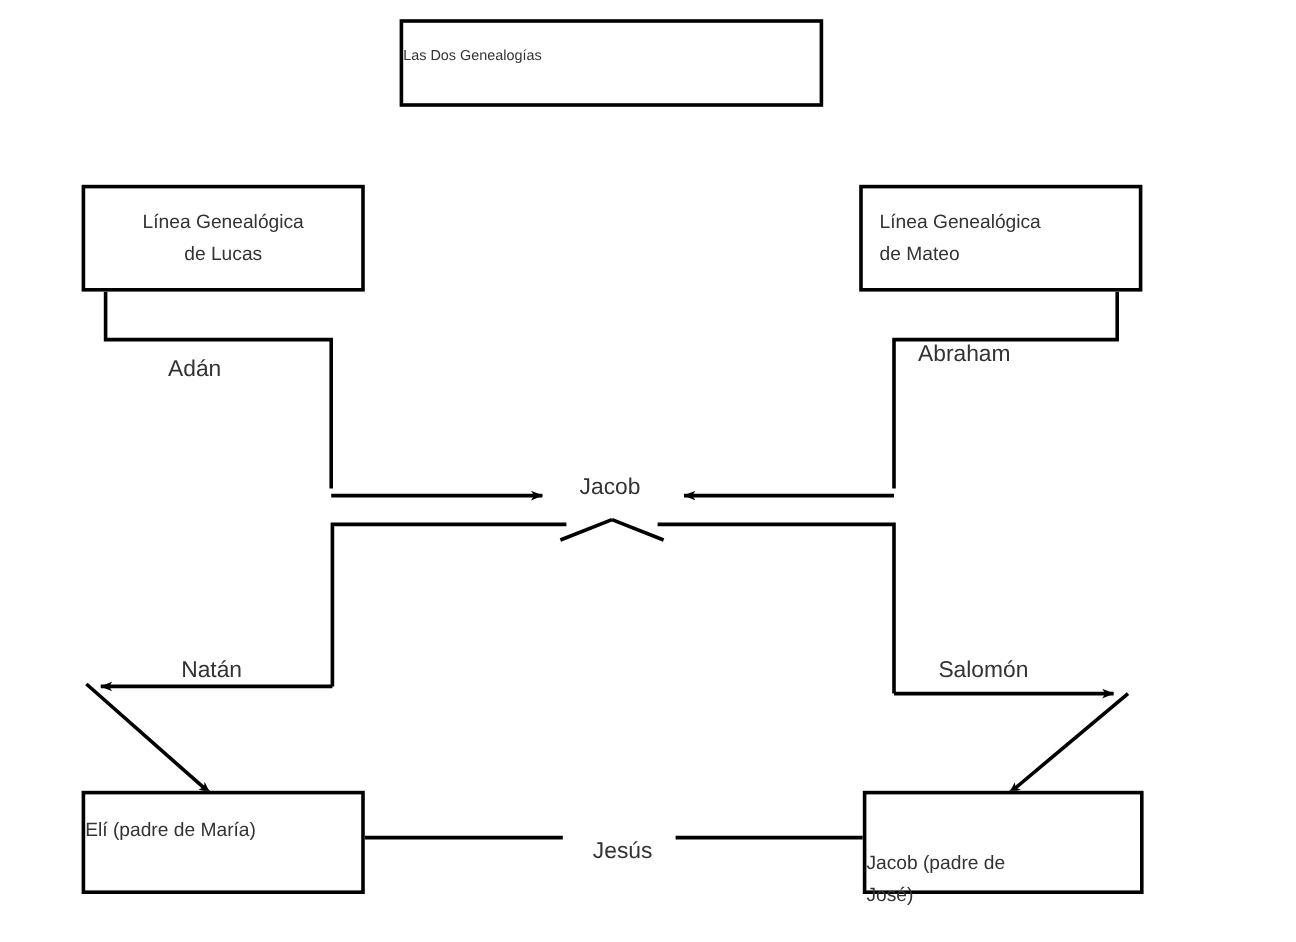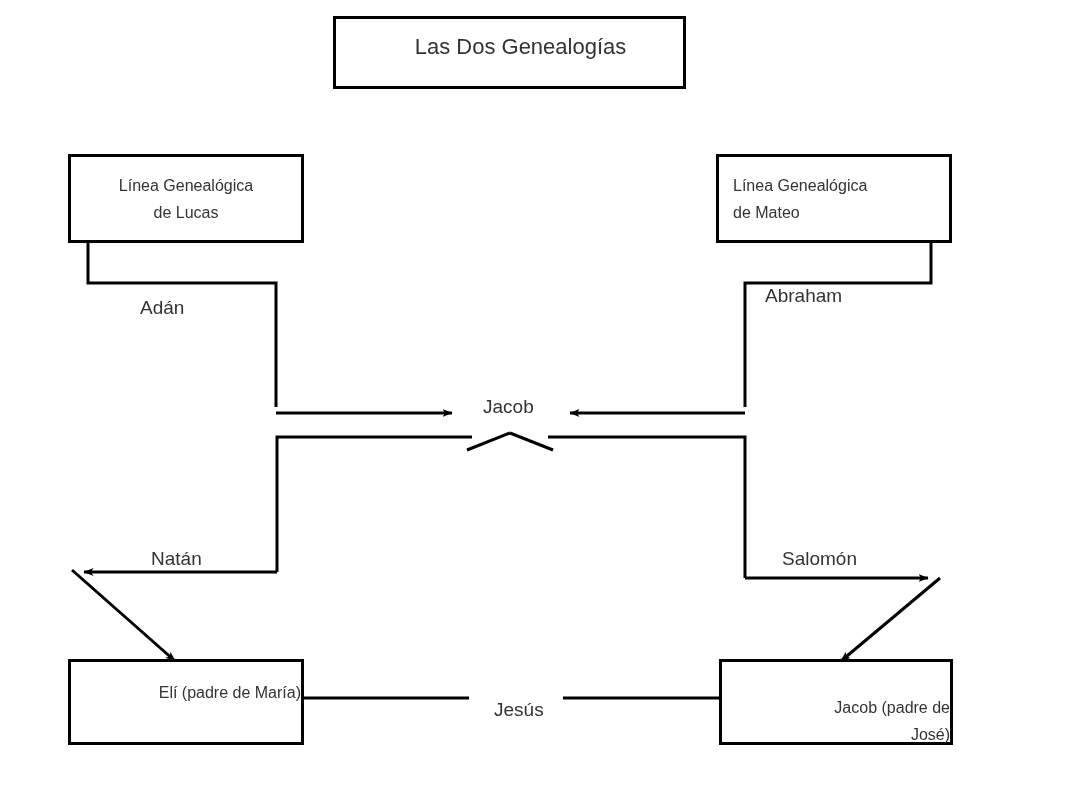--- a/index.html
+++ b/index.html
@@ -46,24 +46,23 @@
   }
   
   #title-box {
     left: 333px;
     top: 16px;
     width: 353px;
     height: 73px;
     align-items: flex-start;
   }
   #title-box .box-label {
-    text-align: center;
+    text-align: left;
     padding-top: 14px;
-    font-size: 22px;
-    padding-left: 22px;
+    font-size: 12px;
   }
   
   #lucas-box {
     left: 68px;
     top: 154px;
     width: 236px;
     height: 89px;
     align-items: flex-start;
   }
   #lucas-box .box-label {
@@ -84,33 +83,34 @@
   }
   
   #eli-box {
     left: 68px;
     top: 659px;
     width: 236px;
     height: 86px;
     align-items: flex-start;
   }
   #eli-box .box-label {
-    text-align: right;
+    text-align: left;
     padding-top: 17px;
   }
   #jacob-box {
     left: 719px;
     top: 659px;
     width: 234px;
     height: 86px;
     align-items: flex-start;
   }
   #jacob-box .box-label {
-    text-align: right;
+    text-align: left;
     padding-top: 32px;
+    margin-top: 12px;
   }
   
   .edge-label {
     position: absolute;
     font-size: 19px;
     line-height: 22px;
     color: #333333;
     white-space: nowrap;
     z-index: 3;
     background: transparent;

